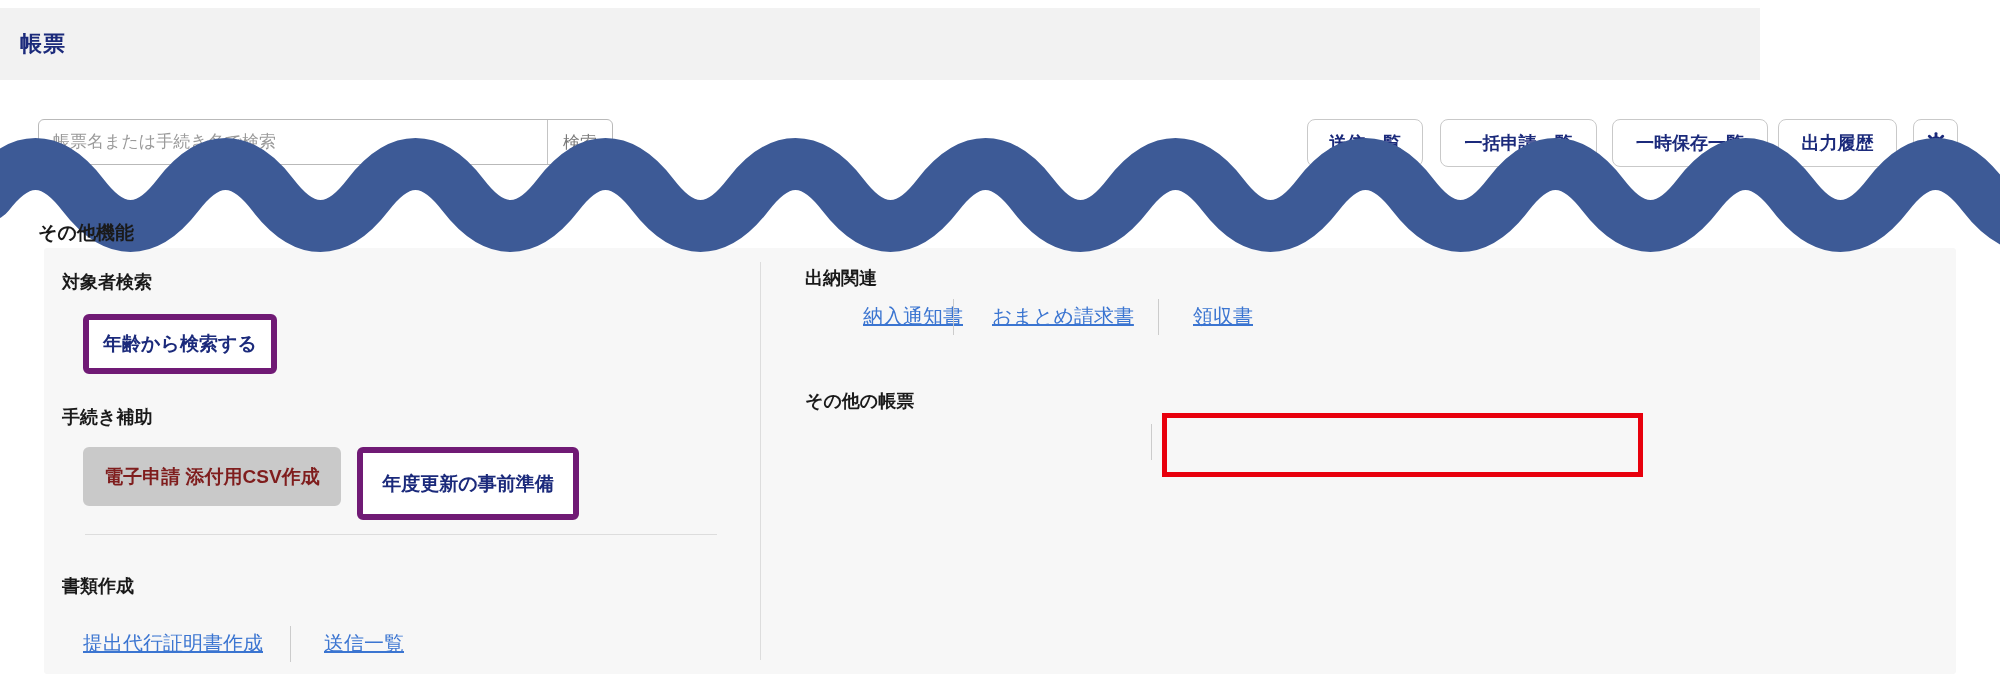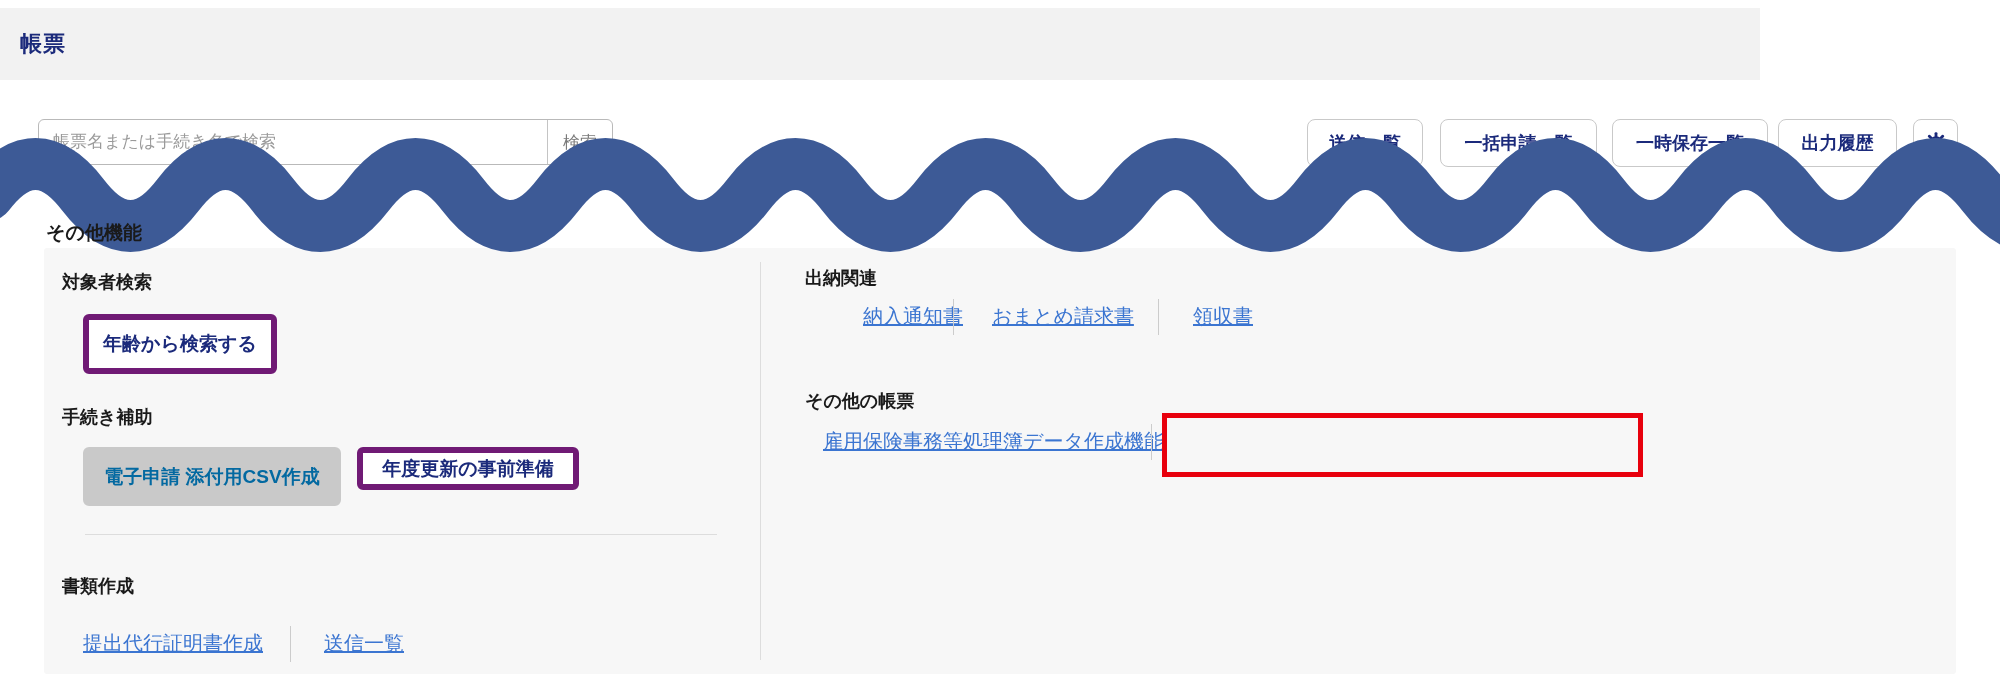--- a/index.html
+++ b/index.html
@@ -45,42 +45,42 @@
   .tb-batch  { left:1440px; width:157px; }
   .tb-temp   { left:1612px; width:156px; }
   .tb-output { left:1778px; width:119px; }
   .tb-gear   { left:1913px; width:45px; }
 
   
   .wave-svg { left:0; top:0; width:2000px; height:280px; z-index:5; pointer-events:none; }
 
   
   .other-func-heading {
-    left:38px; top:220px; font-size:19px; font-weight:bold; color:#1a1a1a; z-index:6;margin-left:8px;
+    left:38px; top:220px; font-size:19px; font-weight:bold; color:#1a1a1a; z-index:6;
   }
 
   
   .panel {
     left:44px; top:248px; width:1912px; height:426px;
     background:#f7f7f7; border-radius:3px;
   }
   .panel .h2 { position:absolute; font-size:18px; font-weight:bold; color:#1a1a1a; }
 
   .col-divider { position:absolute; left:716px; top:14px; height:398px; width:1px; background:#ddd; }
   .h-divider  { position:absolute; left:41px; top:286px; width:632px; height:1px; background:#ddd; }
   .v-sep { position:absolute; width:1px; height:36px; background:#ccc; }
 
   .panel-btn {
     position:absolute; height:60px;
     background:#fff; border:6px solid #701a75; border-radius:6px;
     color:#1b2a7b; font-size:19px; font-weight:bold; font-family:inherit;
     display:flex; align-items:center; justify-content:center; cursor:pointer;
   }
   .panel-btn.disabled {
-    background:#c9c9c9; border-color:#c9c9c9; color:#0369a1; cursor:default;
+    background:#c9c9c9; border-color:#c9c9c9; color:#7f1d1d; cursor:default;
   }
 
   .link {
     position:absolute; font-size:20px; color:#3b75d1;
     text-decoration:underline; cursor:pointer; white-space:nowrap;
   }
 
   .red-box {
     position:absolute; left:1118px; top:165px; width:481px; height:64px;
     border:5px solid #e8000d; pointer-events:none; z-index:3;
@@ -124,33 +124,32 @@
 <div class="abs other-func-heading">その他機能</div>
 
 <div class="abs panel">
   <div class="col-divider"></div>
 
   <div class="h2" style="left:18px; top:22px;">対象者検索</div>
   <button class="panel-btn" style="left:39px; top:66px; width:194px;">年齢から検索する</button>
 
   <div class="h2" style="left:18px; top:157px;">手続き補助</div>
   <button class="panel-btn disabled" style="left:39px; top:199px; width:258px; height:59px;" disabled="">電子申請 添付用CSV作成</button>
-  <button class="panel-btn" style="left:313px; top:199px; width:222px; height:43px;">年度更新の事前準備</button>
+  <button class="panel-btn" style="left:313px; top:199px; width:222px; height:73px;">年度更新の事前準備</button>
 
   <div class="h-divider"></div>
 
   <div class="h2" style="left:18px; top:326px;">書類作成</div>
   <a class="link" style="left:39px; top:382px;">提出代行証明書作成</a>
   <div class="v-sep" style="left:246px; top:378px;"></div>
   <a class="link" style="left:280px; top:382px;">送信一覧</a>
 
   <div class="h2" style="left:761px; top:18px;">出納関連</div>
   <a class="link" style="left:779px; top:55px;margin-left:40px;">納入通知書</a>
   <div class="v-sep" style="left:909px; top:51px;"></div>
   <a class="link" style="left:948px; top:55px;">おまとめ請求書</a>
   <div class="v-sep" style="left:1114px; top:51px;"></div>
   <a class="link" style="left:1149px; top:55px;">領収書</a>
 
   <div class="h2" style="left:761px; top:141px;">その他の帳票</div>
-  <a class="link" style="left:779px; top:180px;">雇用保険事務等処理簿データ作成機能</a>
   <div class="v-sep" style="left:1107px; top:176px;"></div>
   <div class="red-box"></div>
 </div>
 
 </body></html>

